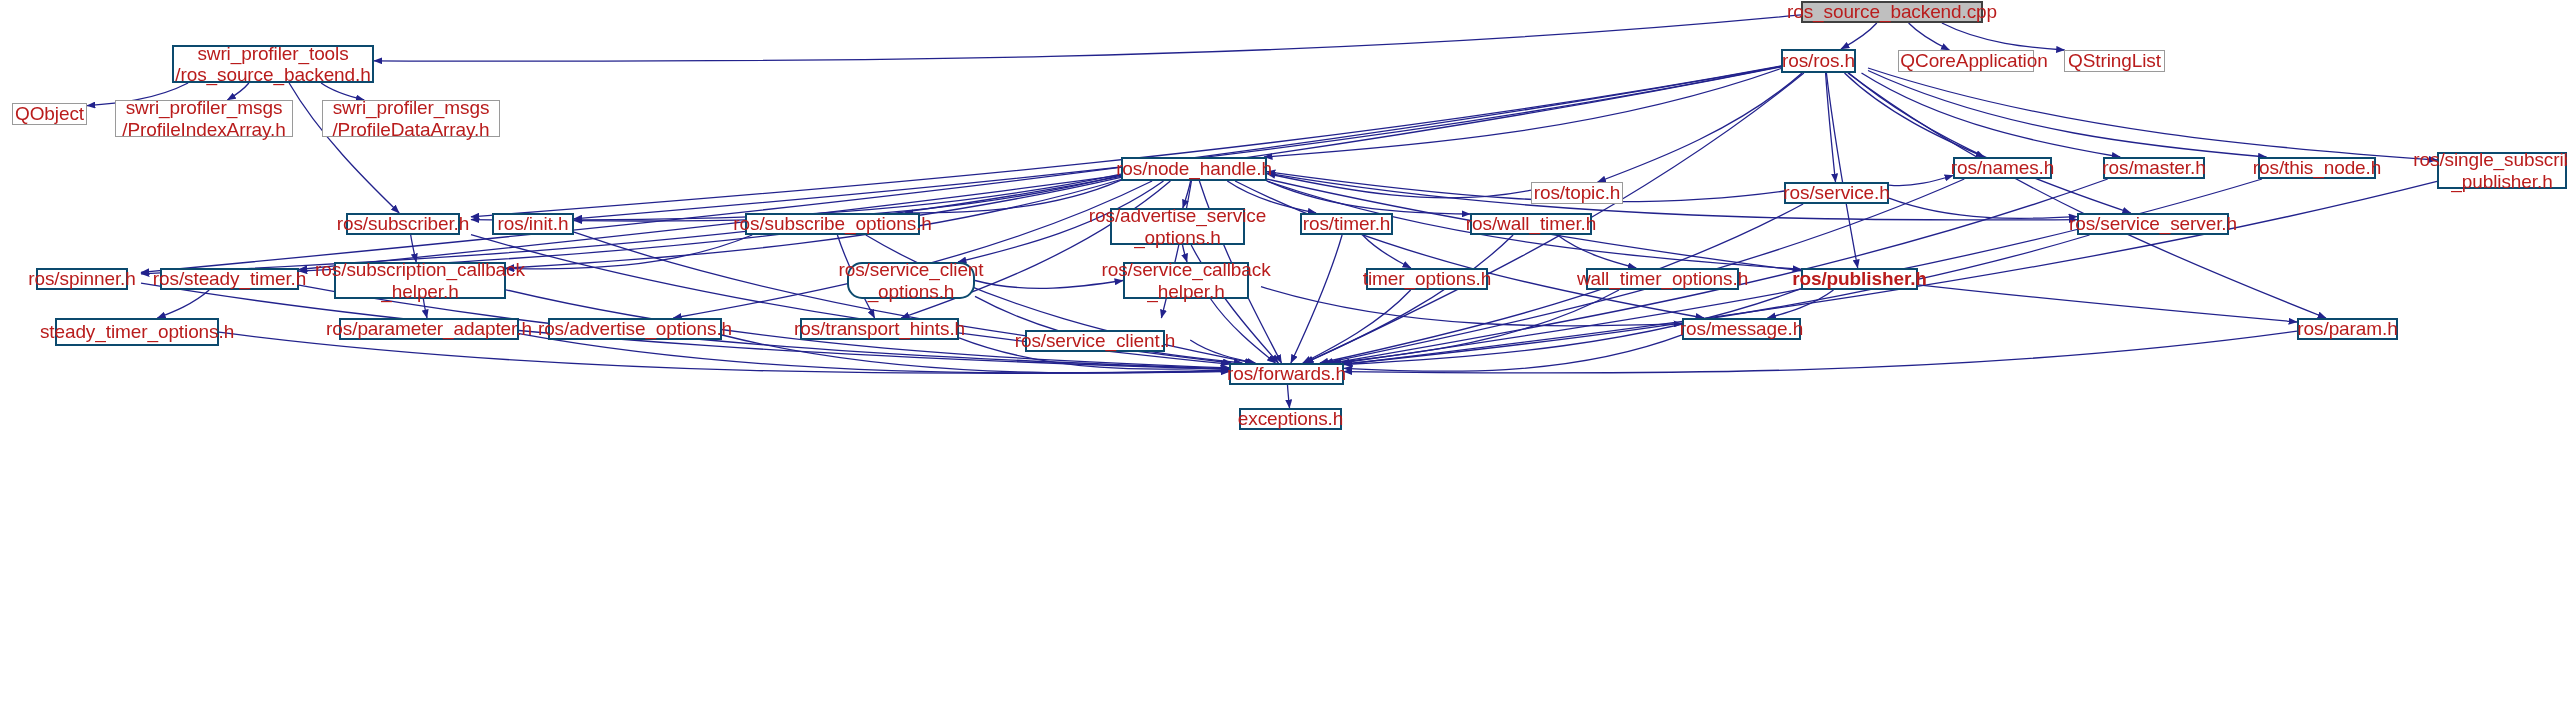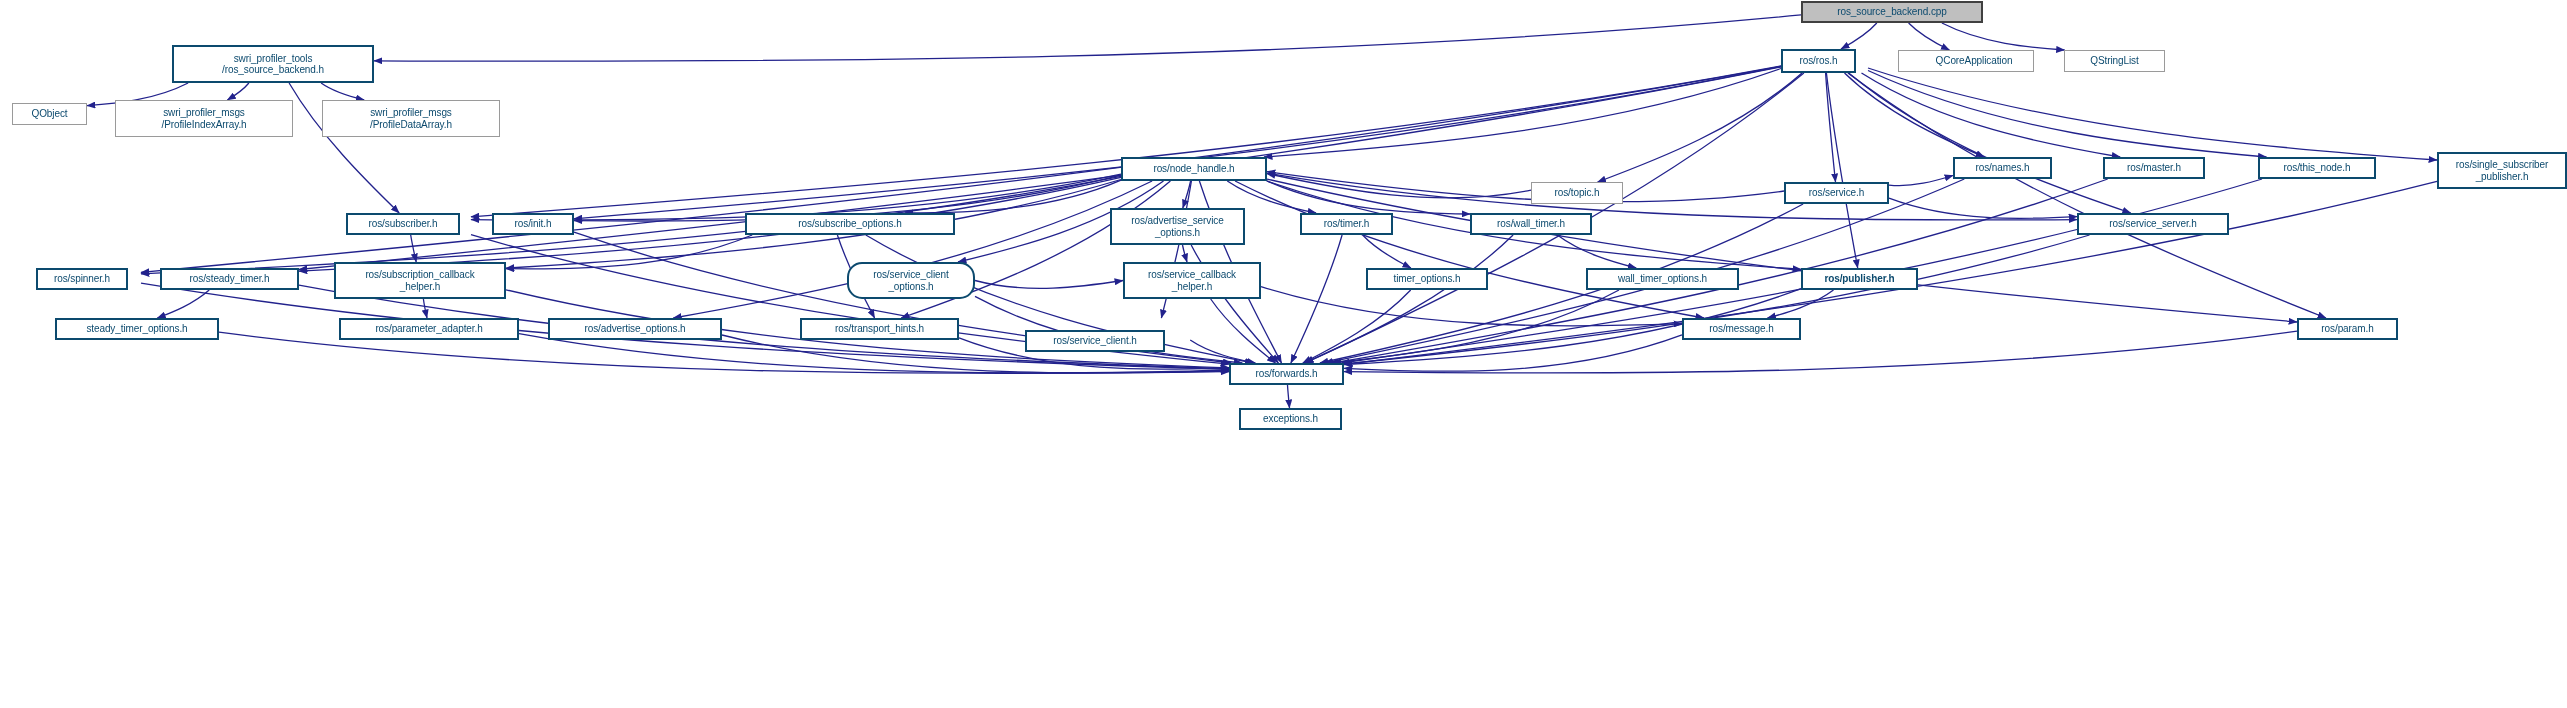--- a/index.html
+++ b/index.html
@@ -25,22 +25,22 @@
   }
   .node {
     position: absolute;
     box-sizing: border-box;
     display: flex;
     align-items: center;
     justify-content: center;
     text-align: center;
     background: #ffffff;
     border: 1px solid #9a9a9a;
-    color: #0c4a6e;
-    font-size: 10px;
+    color: #b91c1c;
+    font-size: 19px;
     line-height: 1.12;
     white-space: pre;
     letter-spacing: -0.1px;
     z-index: 5;
   }
   .node.strong {
     border: 2px solid #0c4a6e;
   }
   .node.root {
     background: #bfbfbf;
@@ -159,38 +159,38 @@
       <div class="node" style="left: 1531px; top: 182px; width: 92px; height: 22px;">ros/topic.h</div>
       <div class="node strong" style="left: 1784px; top: 182px; width: 105px; height: 22px;">ros/service.h</div>
       <div class="node strong" style="left: 1953px; top: 157px; width: 99px; height: 22px;">ros/names.h</div>
       <div class="node strong" style="left: 2103px; top: 157px; width: 102px; height: 22px;">ros/master.h</div>
       <div class="node strong" style="left: 2258px; top: 157px; width: 118px; height: 22px;">ros/this_node.h</div>
       <div class="node strong" style="left: 2437px; top: 152px; width: 130px; height: 37px;">ros/single_subscriber
 _publisher.h</div>
       <div class="node strong" style="left: 1121px; top: 157px; width: 146px; height: 24px;">ros/node_handle.h</div>
       <div class="node strong" style="left: 346px; top: 213px; width: 114px; height: 22px;">ros/subscriber.h</div>
       <div class="node strong" style="left: 492px; top: 213px; width: 82px; height: 22px;">ros/init.h</div>
-      <div class="node strong" style="left: 745px; top: 213px; width: 210px; height: 22px;">ros/subscribe_options.h</div>
+      <div class="node strong" style="left: 745px; top: 213px; width: 175px; height: 22px;">ros/subscribe_options.h</div>
       <div class="node strong" style="left: 1110px; top: 208px; width: 135px; height: 37px;">ros/advertise_service
 _options.h</div>
       <div class="node strong" style="left: 1300px; top: 213px; width: 93px; height: 22px;">ros/timer.h</div>
       <div class="node strong" style="left: 1470px; top: 213px; width: 122px; height: 22px;">ros/wall_timer.h</div>
       <div class="node strong" style="left: 2077px; top: 213px; width: 152px; height: 22px;">ros/service_server.h</div>
       <div class="node strong" style="left: 36px; top: 268px; width: 92px; height: 22px;">ros/spinner.h</div>
       <div class="node strong" style="left: 160px; top: 268px; width: 139px; height: 22px;">ros/steady_timer.h</div>
       <div class="node strong" style="left: 334px; top: 262px; width: 172px; height: 37px;">ros/subscription_callback
 _helper.h</div>
       <div class="node strong" style="left: 847px; top: 262px; width: 128px; height: 37px; border-radius: 15px;">ros/service_client
 _options.h</div>
-      <div class="node strong" style="left: 1123px; top: 262px; width: 138px; height: 37px;">ros/service_callback
+      <div class="node strong" style="left: 1123px; top: 262px; width: 126px; height: 37px;">ros/service_callback
 _helper.h</div>
       <div class="node strong" style="left: 1366px; top: 268px; width: 122px; height: 22px;">timer_options.h</div>
       <div class="node strong" style="left: 1586px; top: 268px; width: 153px; height: 22px;">wall_timer_options.h</div>
       <div class="node strong" style="left: 1801px; top: 268px; width: 117px; height: 22px; font-weight: bold;">ros/publisher.h</div>
-      <div class="node strong" style="left: 55px; top: 318px; width: 164px; height: 22px;">steady_timer_options.h</div>
+      <div class="node strong" style="left: 55px; top: 318px; width: 164px; height: 28px;">steady_timer_options.h</div>
       <div class="node strong" style="left: 339px; top: 318px; width: 180px; height: 22px;">ros/parameter_adapter.h</div>
       <div class="node strong" style="left: 548px; top: 318px; width: 174px; height: 22px;">ros/advertise_options.h</div>
       <div class="node strong" style="left: 800px; top: 318px; width: 159px; height: 22px;">ros/transport_hints.h</div>
       <div class="node strong" style="left: 1025px; top: 318px; width: 140px; height: 22px; margin-top: 12px;">ros/service_client.h</div>
       <div class="node strong" style="left: 1682px; top: 318px; width: 119px; height: 22px;">ros/message.h</div>
       <div class="node strong" style="left: 2297px; top: 318px; width: 101px; height: 22px;">ros/param.h</div>
       <div class="node strong" style="left: 1229px; top: 363px; width: 115px; height: 22px;">ros/forwards.h</div>
       <div class="node strong" style="left: 1239px; top: 408px; width: 103px; height: 22px;">exceptions.h</div>
     </div>
 </div>

